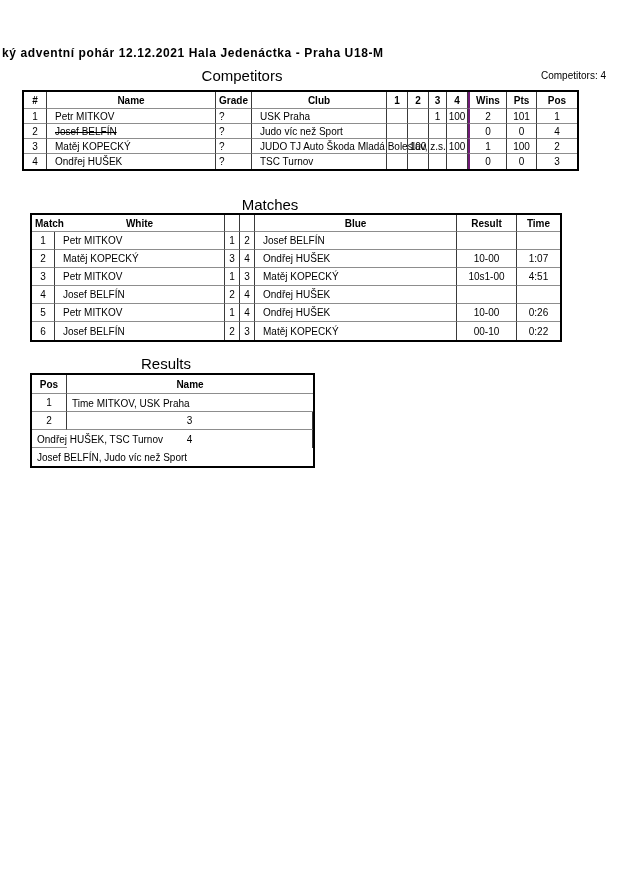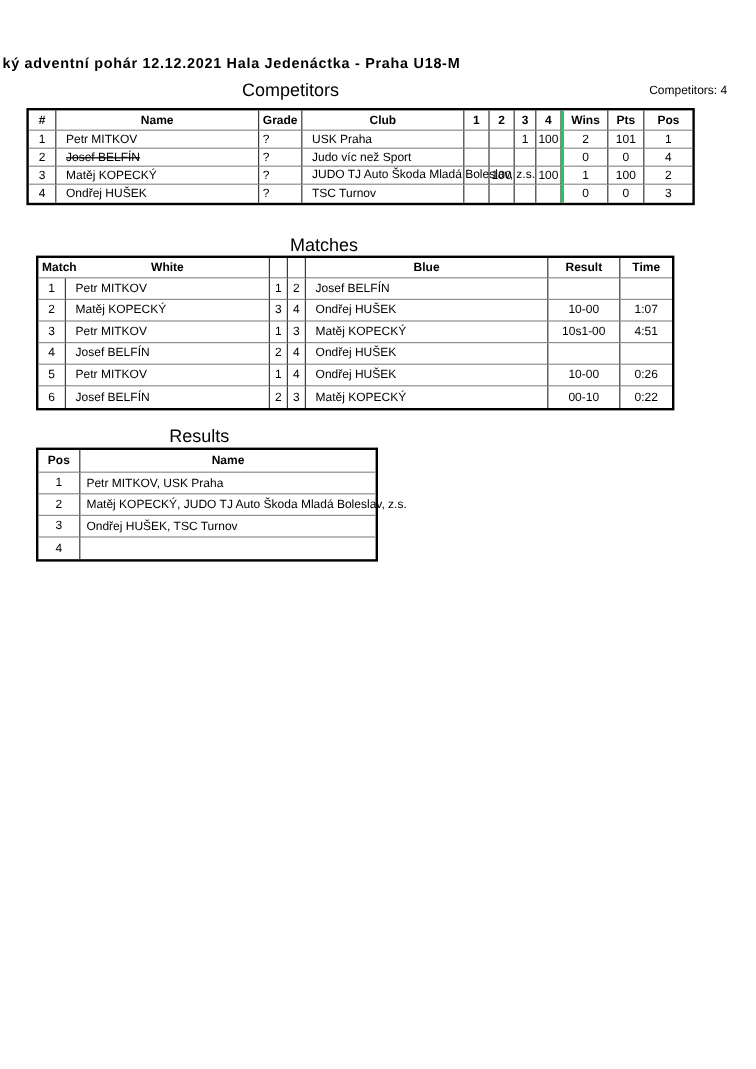--- a/index.html
+++ b/index.html
@@ -11,21 +11,21 @@
   #competitors-count{position:absolute;right:24px;top:70px;font-size:10px;white-space:nowrap}
   .tbl{position:absolute;display:grid;border:2px solid #000;background:#fff}
   .c{border-right:1px solid #3a3a3a;border-bottom:1px solid #8d8d8d;
      display:flex;align-items:center;justify-content:center;
      font-size:10px;white-space:nowrap;overflow:visible}
   .h{font-weight:bold}
   .l{justify-content:flex-start;padding-left:8px}
   .lp3{justify-content:flex-start;padding-left:3px}
   .lc{border-right:none}
   .lr{border-bottom:none}
-  .thick{border-left:2px solid #22c55e}
+  .thick{border-left:2px solid #701a75}
   .struck{text-decoration:line-through}
   .ovf{position:relative;padding-left:0}
   .ovf>span{position:absolute;left:8px;top:50%;transform:translateY(-50%);white-space:nowrap;z-index:2}
   .ovf5>span{left:5px}
   #competitors-table{left:22px;top:90px;
     grid-template-columns:23px 169px 36px 135px 21px 21px 18px 21px 39px 30px 40px;
     grid-template-rows:17px repeat(4,15px)}
   #matches-table{left:30px;top:213px;
     grid-template-columns:23px 170px 15px 15px 202px 60px 43px;
     grid-template-rows:17px repeat(6,18px)}
@@ -166,27 +166,27 @@
 </div>
 
 <div class="hd" style="left:166px;top:355px">Results</div>
 
 <div class="tbl" id="results-table">
   <div class="c h">Pos</div>
   <div class="c h lc">Name</div>
 
   <div class="c">1</div>
   <div class="c l lc ovf ovf5">
-      <span>Petr MITKOV, USK Praha</span>
+      <span>Time MITKOV, USK Praha</span>
     </div>
 
   <div class="c">2</div>
-  <div class="c l lc ovf ovf5">
-      <span>Matěj KOPECKÝ, JUDO TJ Auto Škoda Mladá Boleslav, z.s.</span>
-    </div>
 
   <div class="c">3</div>
   <div class="c l lc ovf ovf5">
       <span>Ondřej HUŠEK, TSC Turnov</span>
     </div>
 
   <div class="c lr">4</div>
+  <div class="c l lc lr ovf ovf5 struck">
+      <span>Josef BELFÍN, Judo víc než Sport</span>
+    </div>
 </div>
 
 </body></html>

